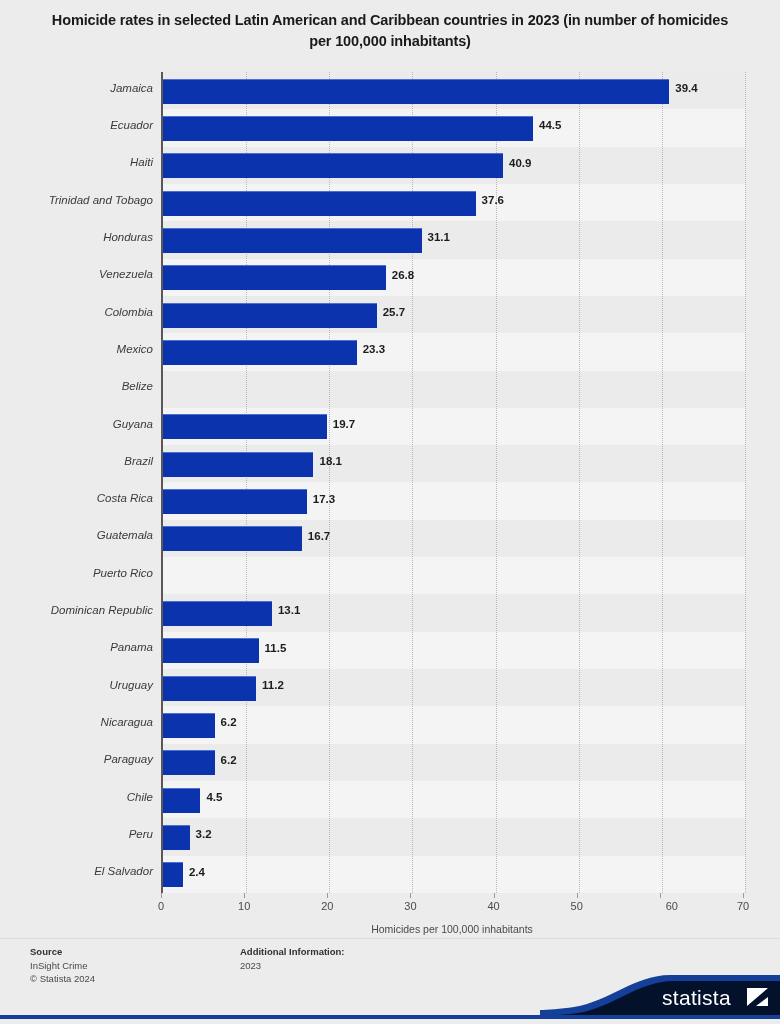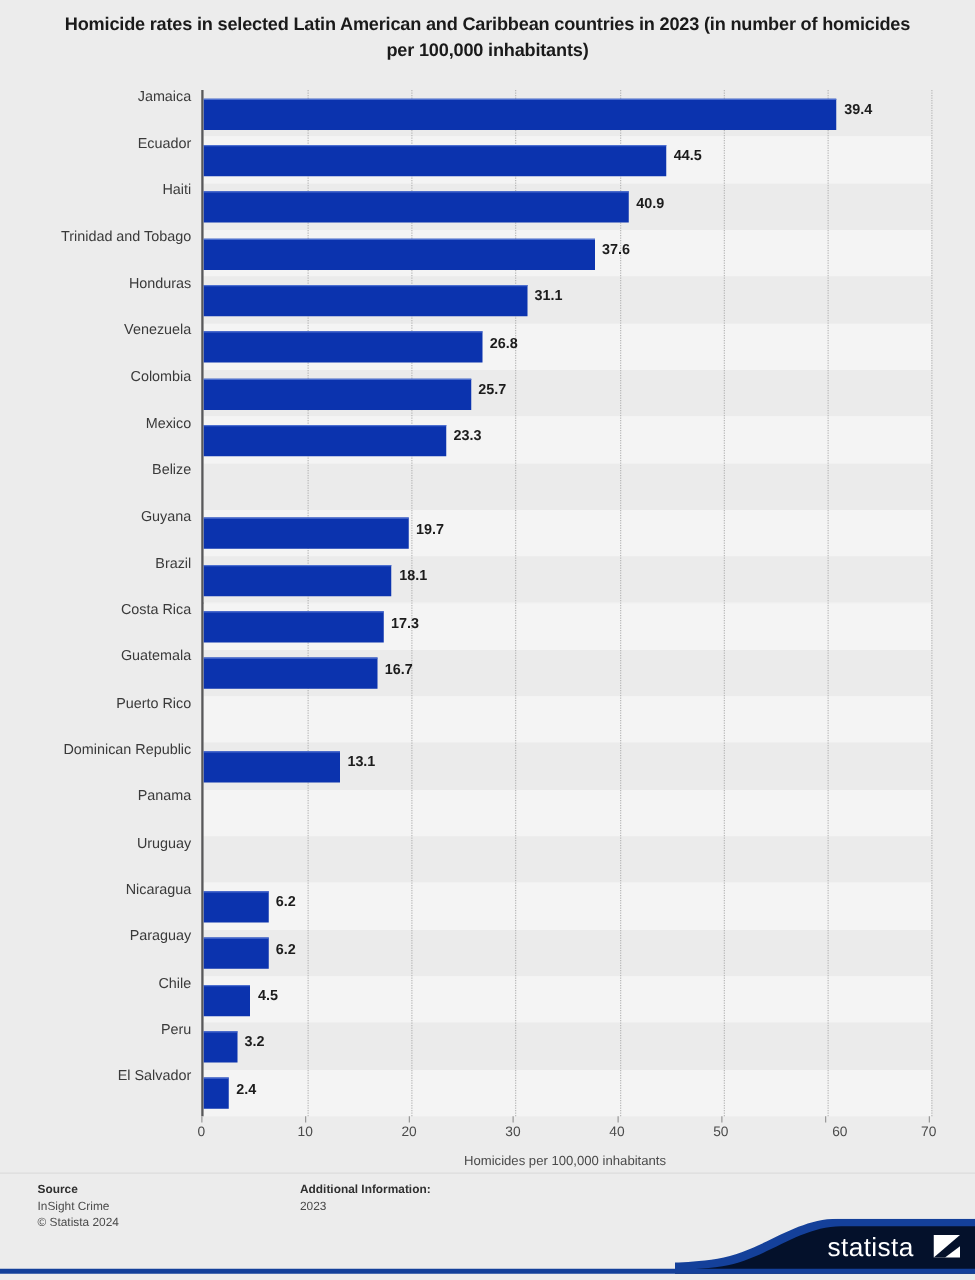--- a/index.html
+++ b/index.html
@@ -94,23 +94,24 @@
     right: 0;
     width: 148px;
     text-align: right;
     font-size: 11.5px;
     color: #3a3a3a;
     white-space: nowrap;
   }
   #cat-labels {
     position: absolute;
     left: 0;
-    top: 60px;
+    top: 70px;
     width: 153px;
     height: 821px;
+    font-style: italic;
   }
 
   
   #x-axis {
     position: absolute;
     left: 161px;
     top: 893px;
     width: 582px;
     height: 26px;
   }
@@ -297,20 +298,28 @@
         <div class="bar-value" style="left: 149.837px;">17.3</div>
       </div>
       <div class="bar-row" style="top: 447.818px; height: 37.3182px;">
         <div class="bar" style="width: 138.849px; background: rgb(11, 51, 174);"></div>
         <div class="bar-value" style="left: 144.849px;">16.7</div>
       </div>
       <div class="bar-row" style="top: 522.455px; height: 37.3182px;">
         <div class="bar" style="width: 108.917px; background: rgb(11, 51, 174);"></div>
         <div class="bar-value" style="left: 114.917px;">13.1</div>
       </div>
+      <div class="bar-row" style="top: 559.773px; height: 37.3182px;">
+        <div class="bar" style="width: 95.6143px; background: rgb(11, 51, 174);"></div>
+        <div class="bar-value" style="left: 101.614px;">11.5</div>
+      </div>
+      <div class="bar-row" style="top: 597.091px; height: 37.3182px;">
+        <div class="bar" style="width: 93.12px; background: rgb(11, 51, 174);"></div>
+        <div class="bar-value" style="left: 99.12px;">11.2</div>
+      </div>
       <div class="bar-row" style="top: 634.409px; height: 37.3182px;">
         <div class="bar" style="width: 51.5486px; background: rgb(11, 51, 174);"></div>
         <div class="bar-value" style="left: 57.5486px;">6.2</div>
       </div>
       <div class="bar-row" style="top: 671.727px; height: 37.3182px;">
         <div class="bar" style="width: 51.5486px; background: rgb(11, 51, 174);"></div>
         <div class="bar-value" style="left: 57.5486px;">6.2</div>
       </div>
       <div class="bar-row" style="top: 709.045px; height: 37.3182px;">
         <div class="bar" style="width: 37.4143px; background: rgb(11, 51, 174);"></div>

